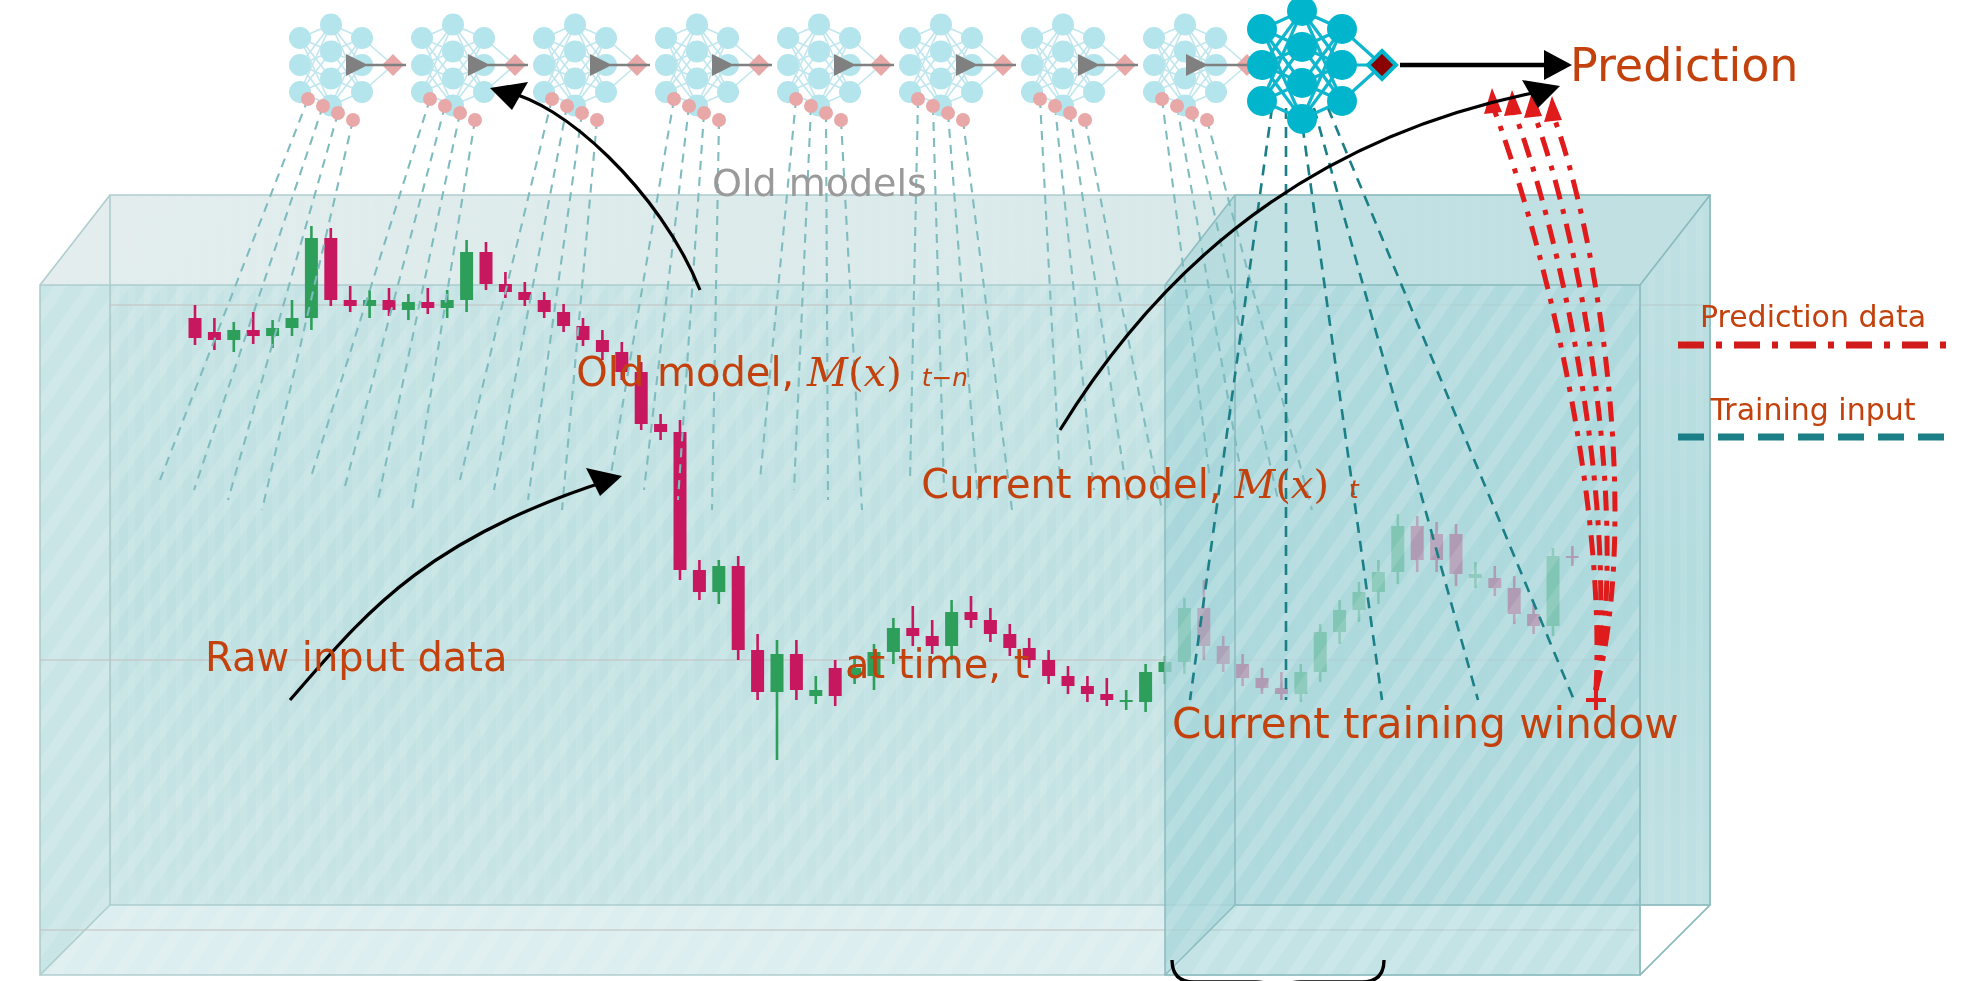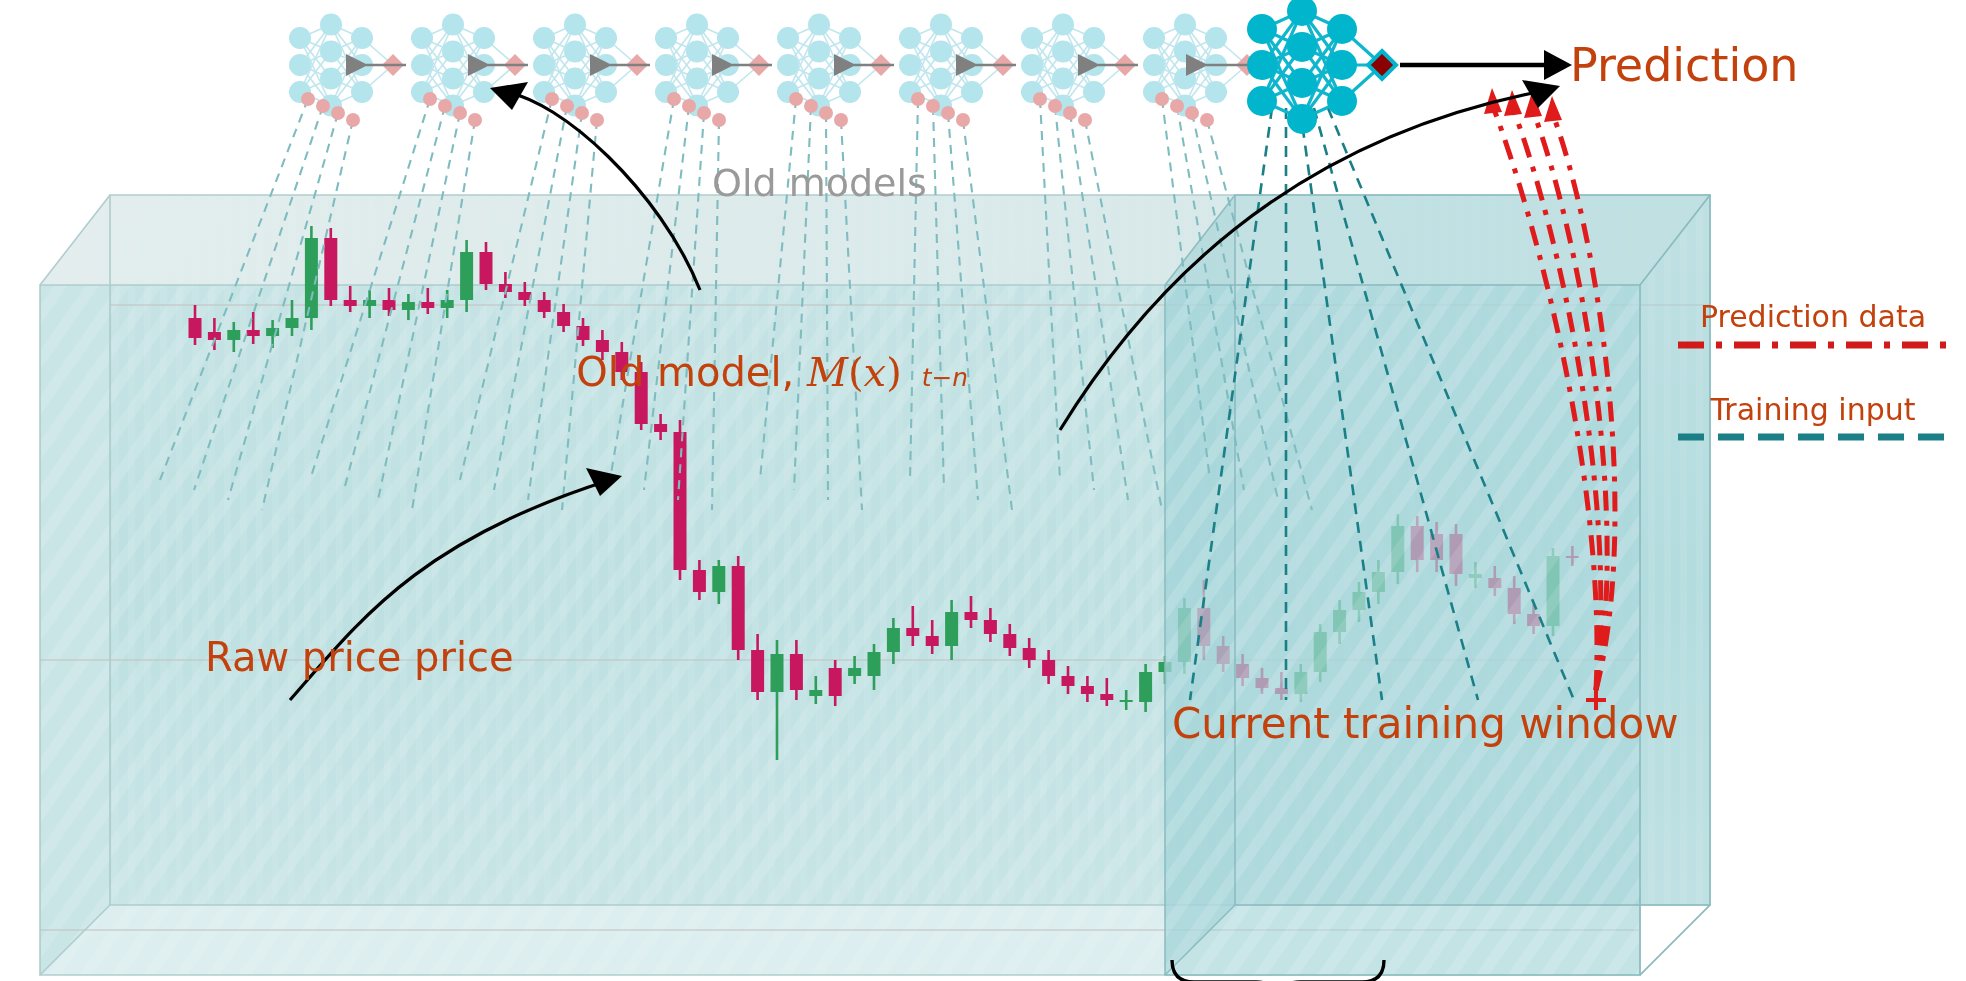--- a/index.html
+++ b/index.html
@@ -877,23 +877,29 @@
   <div class="txt oldmodels-label" style="left:712px;top:114px;font-size:38px;margin-top:48px;">Old models</div>
 
   <div class="txt" style="left:1570px;top:40px;font-size:46px;">Prediction</div>
 
   <div class="txt" style="left:500px;top:216px;font-size:40px;">
     <div>
       <span>Old model, </span><span class="math">M</span><span class="paren">(</span><span class="math">x</span><span class="paren">)</span><span class="sub">t−n</span>
     </div>
   </div>
 
+  <div class="txt" style="left:845px;top:328px;font-size:40px;">
+    <div>
+      <span>Current model, </span><span class="math">M</span><span class="paren">(</span><span class="math">x</span><span class="paren">)</span><span class="sub">t</span>
+    </div>
+    <div>at time, t</div>
+  </div>
 
   <div class="txt" style="left:205px;top:545px;font-size:40px;">
-    <div>Raw price price</div>
+    <div>Raw input data</div>
   </div>
 
   <div class="txt" style="left:1172px;top:700px;font-size:42px;">Current training window</div>
 
   <div style="position:absolute;left:1668px;top:300px;width:290px;">
     <div>
       <div class="txt" style="position:static;font-size:30px;text-align:center;">Prediction data</div>
       <svg width="290" height="22">
         <line x1="10" y1="11" x2="285" y2="11" stroke="#d11a1a" stroke-width="7" stroke-dasharray="26 12 6 12"></line>
       </svg>

